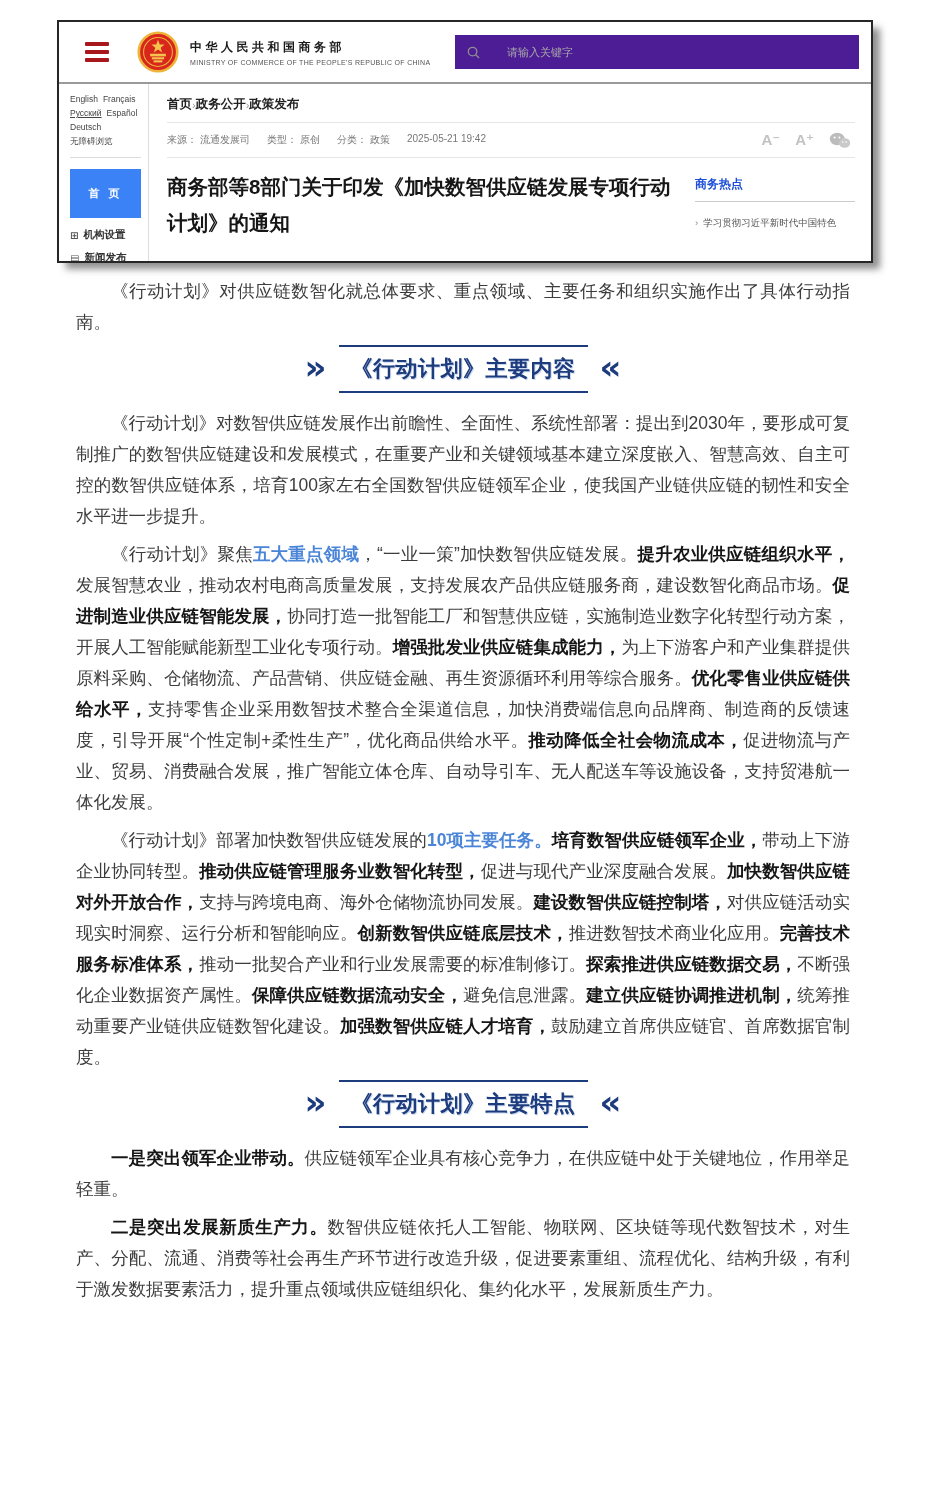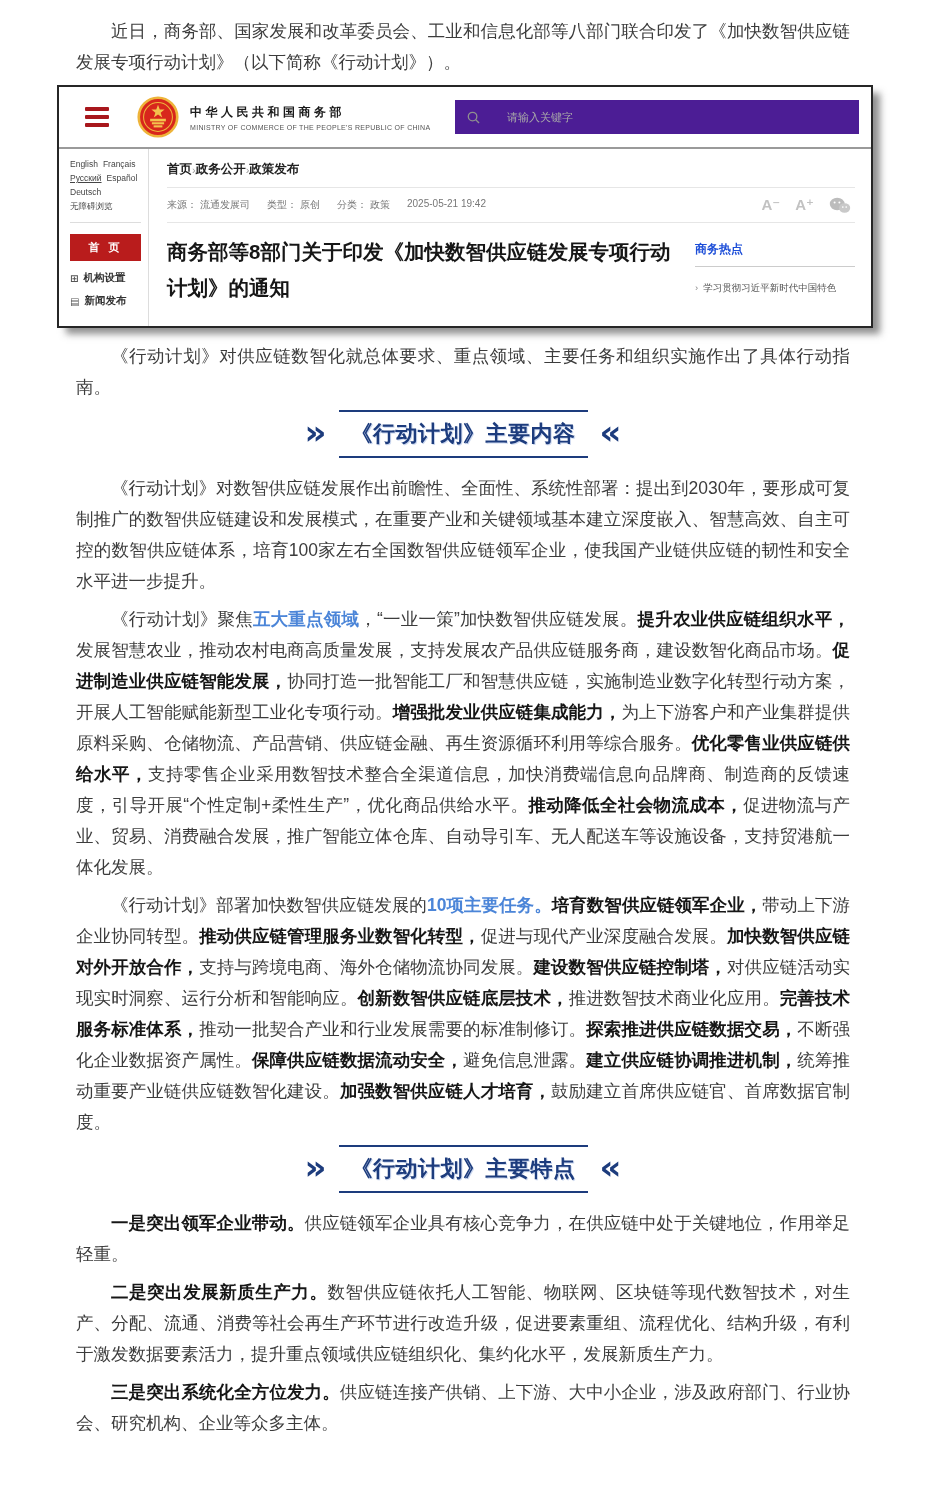--- a/index.html
+++ b/index.html
@@ -28,21 +28,21 @@
   .brand-cn{font-size:12px;font-weight:700;color:#1a1a1a;letter-spacing:3.5px;white-space:nowrap;}
   .brand-en{font-size:7px;color:#555;letter-spacing:.3px;margin-top:3px;white-space:nowrap;}
   .search{margin-left:auto;display:flex;align-items:center;gap:27px;width:404px;height:34px;background:#4c1d95;padding:0 12px;box-sizing:border-box;text-align:right;}
   .search .ph{font-size:11px;color:#a9a9a9;}
   .shot-body{display:flex;height:177px;}
   .snav{width:90px;flex:none;border-right:1px solid #ddd;padding:10px 7px 0 11px;box-sizing:border-box;}
   .lang-row{display:flex;gap:5px;flex-wrap:wrap;margin-bottom:4px;}
   .lang{font-size:8.5px;color:#454545;}
   .lang.u{text-decoration:underline;}
   .snav hr{border:none;border-top:1px solid #ddd;margin:9px 0 11px;}
-  .homebtn{background:#b91c1c;color:#fff;font-size:11px;font-weight:700;letter-spacing:3px;text-align:center;padding:6px 0;margin-bottom:10px;}
+  .homebtn{background:#3b82f6;color:#fff;font-size:11px;font-weight:700;letter-spacing:3px;text-align:center;padding:17px 0;margin-bottom:10px;}
   .side-item{display:flex;align-items:center;gap:5px;font-size:10.5px;font-weight:700;color:#333;margin-bottom:9px;white-space:nowrap;}
   .side-ico{font-size:10px;color:#555;}
   .smain{flex:1;padding:10px 16px 0 18px;box-sizing:border-box;min-width:0;}
   .crumbs{display:flex;align-items:center;gap:0;font-size:12.5px;font-weight:700;color:#222;padding:2px 0 9px;}
   .crumb-sep{color:#999;font-weight:400;font-size:11px;}
   .rule{border:none;border-top:1px solid #e6e6e6;margin:0 0 8px;}
   .meta-row{display:flex;align-items:center;margin-bottom:8px;}
   .meta{display:flex;gap:17px;font-size:10px;color:#777;white-space:nowrap;}
   .meta-label{margin-right:3px;}
   .tools{margin-left:auto;display:flex;align-items:center;gap:15px;color:#c2c2c2;font-size:15px;font-weight:700;padding-right:4px;}
@@ -51,21 +51,20 @@
   .hot{width:160px;flex:none;padding-top:7px;}
   .hot-title{font-size:12px;font-weight:700;color:#1d4ed8;padding-bottom:8px;border-bottom:1px solid #ccc;margin-bottom:15px;}
   .hot-item{display:flex;gap:5px;font-size:9.5px;color:#555;white-space:nowrap;overflow:hidden;}
   .gt{color:#888;}
 </style>
 </head>
 <body>
 
 <div class="page">
 
-  <p class="para"><span class="seg-n">近日，商务部、国家发展和改革委员会、工业和信息化部等八部门联合印发了《加快数智供应链发展专项行动计划》（以下简称《行动计划》）。</span></p>
 
   <div class="shot">
     <div class="shot-header">
       <div class="burger">
           <i></i>
           <i></i>
           <i></i>
         </div>
       <svg class="emblem" viewBox="0 0 48 48">
         <circle cx="24" cy="24" r="22" fill="#d8261c" stroke="#eeb43a" stroke-width="3"></circle>
@@ -178,16 +177,15 @@
 
   <div class="sec-header">
     <span class="sec-arrow">»</span>
     <span class="sec-box">《行动计划》主要特点</span>
     <span class="sec-arrow">«</span>
   </div>
 
   <div>
       <p class="para"><span class="seg-b">一是突出领军企业带动。</span><span class="seg-n">供应链领军企业具有核心竞争力，在供应链中处于关键地位，作用举足轻重。</span></p>
       <p class="para"><span class="seg-b">二是突出发展新质生产力。</span><span class="seg-n">数智供应链依托人工智能、物联网、区块链等现代数智技术，对生产、分配、流通、消费等社会再生产环节进行改造升级，促进要素重组、流程优化、结构升级，有利于激发数据要素活力，提升重点领域供应链组织化、集约化水平，发展新质生产力。</span></p>
-      <p class="para"><span class="seg-b">三是突出系统化全方位发力。</span><span class="seg-n">供应链连接产供销、上下游、大中小企业，涉及政府部门、行业协会、研究机构、企业等众多主体。</span></p>
     </div>
 
 </div>
 
 </body></html>

